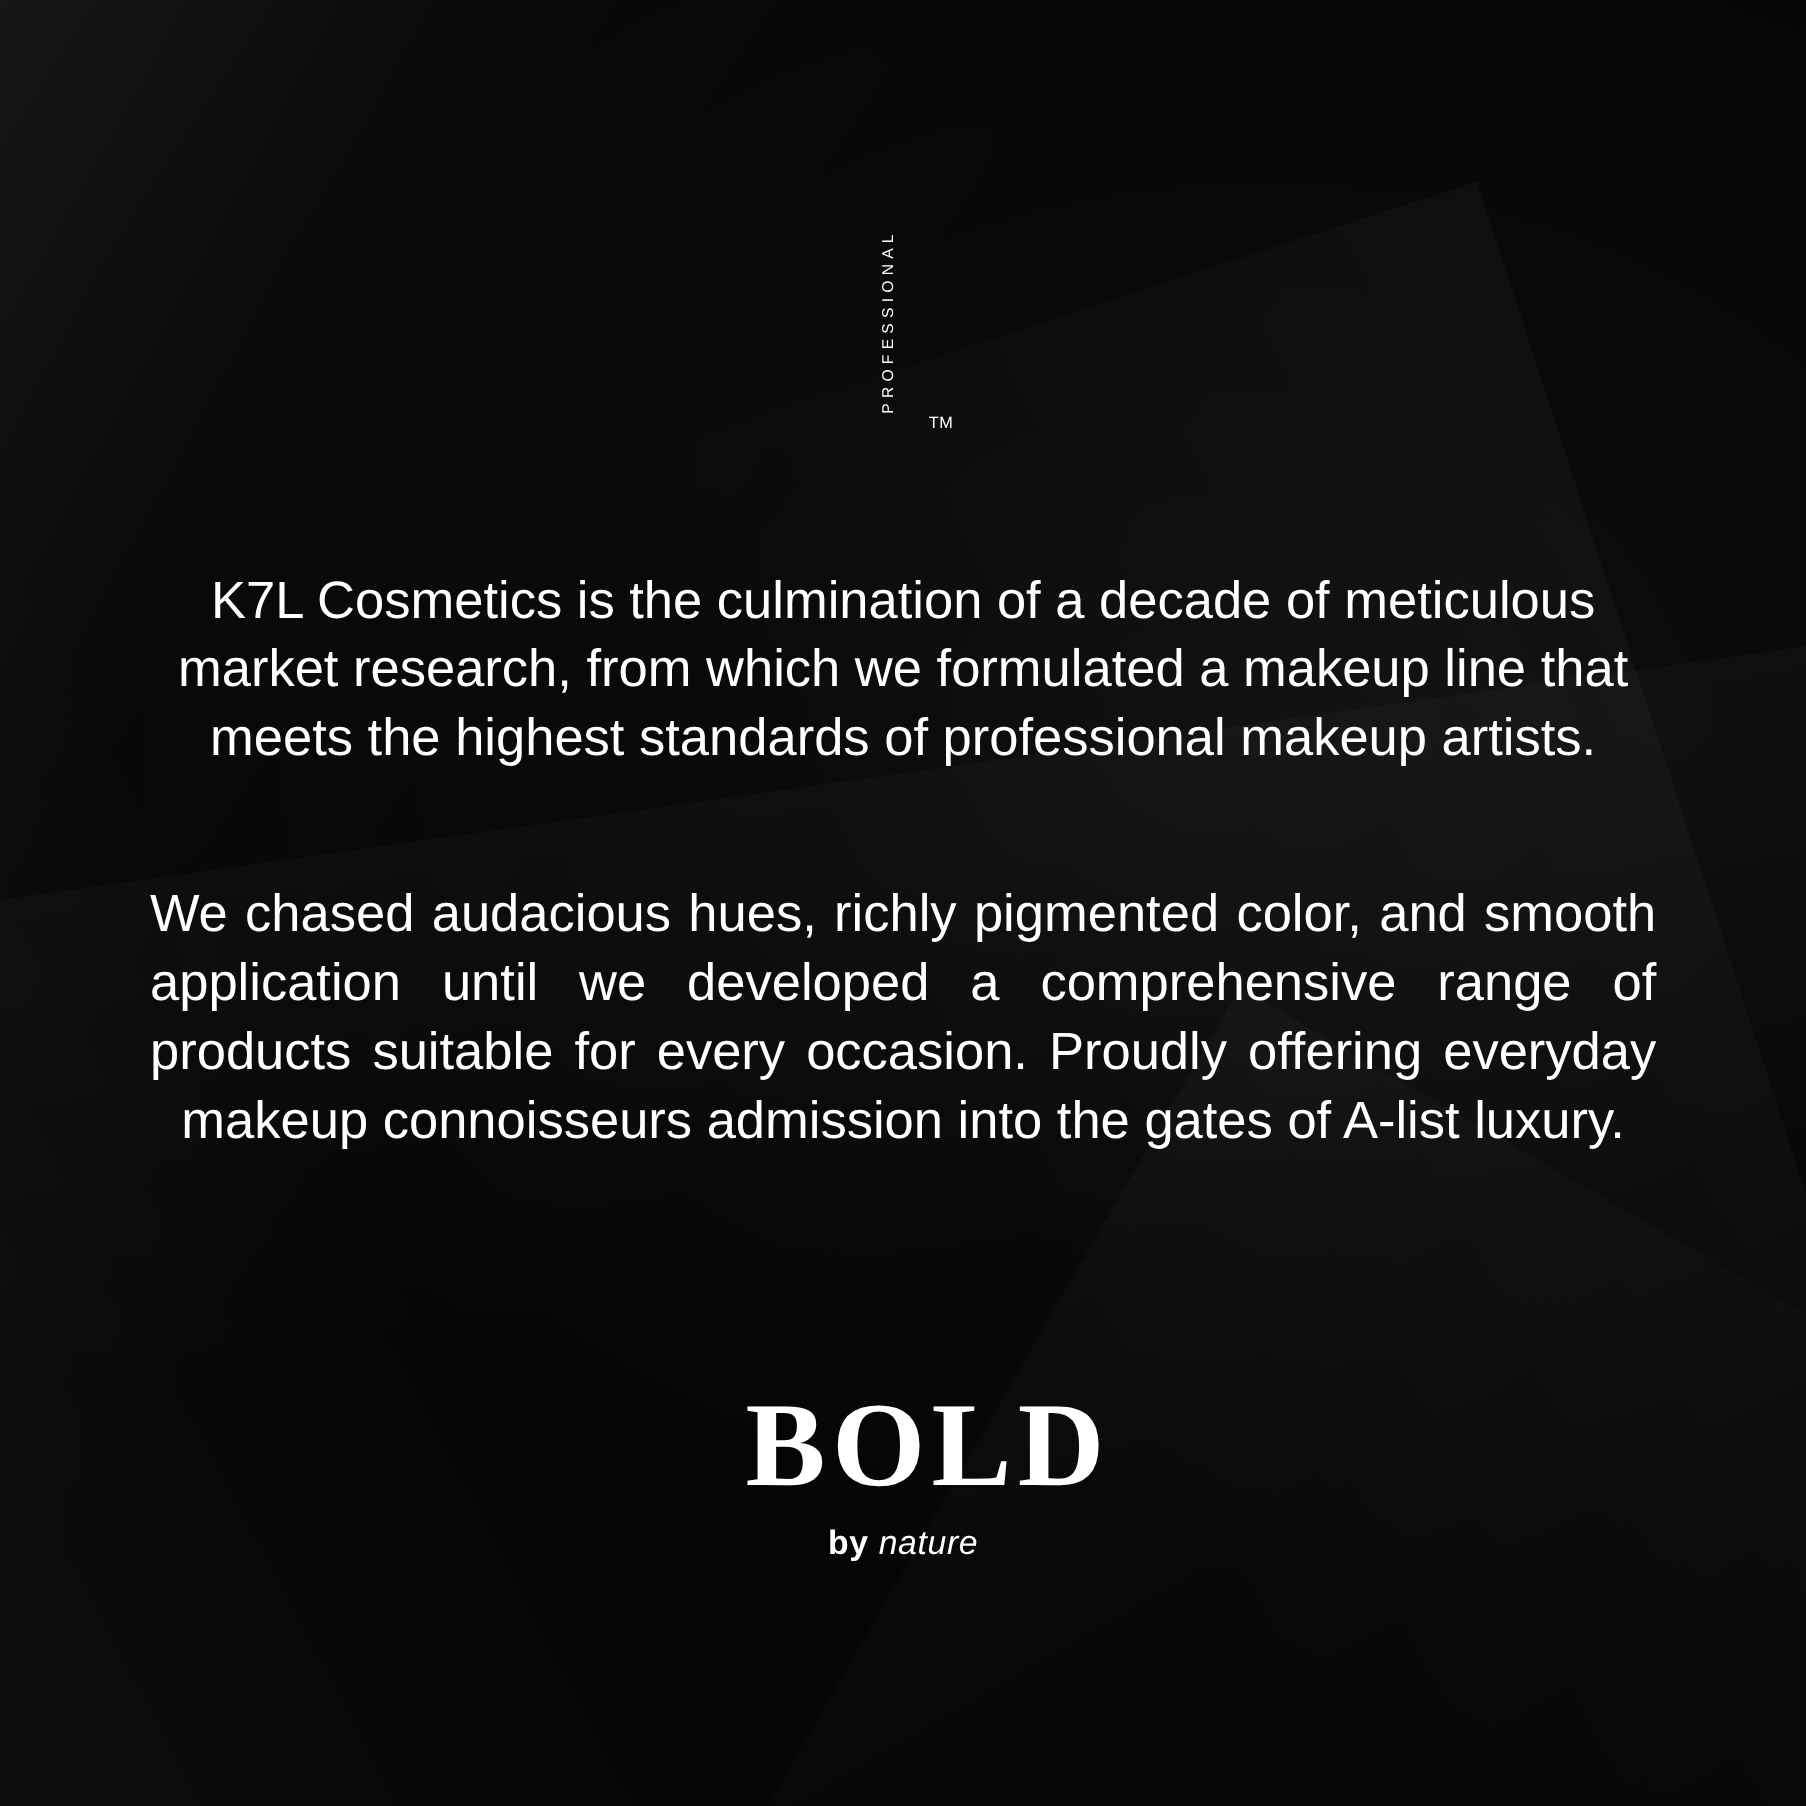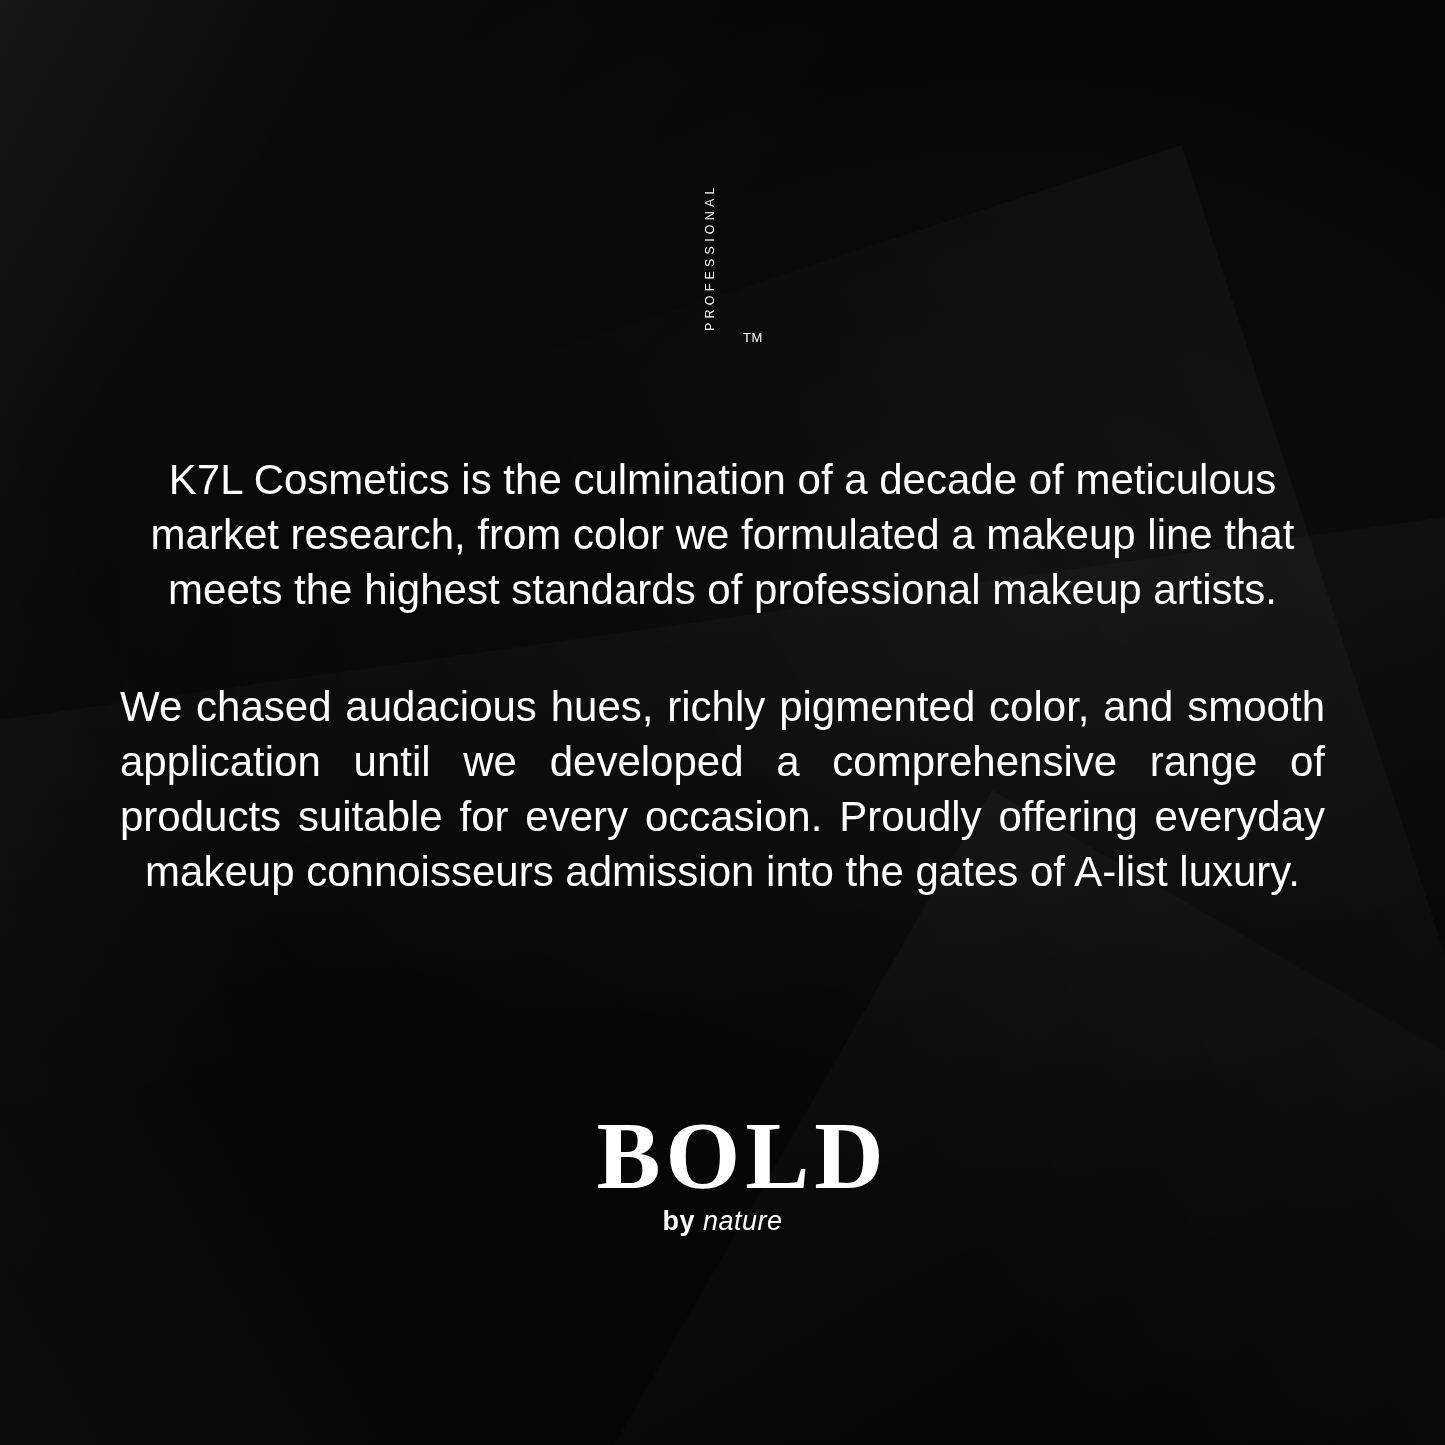--- a/index.html
+++ b/index.html
@@ -122,21 +122,21 @@
     font-size: 42px;
     line-height: 55px;
     margin: 0;
   }
   .para.p1 {
     text-align: center;
   }
   .para.p2 {
     text-align: justify;
     text-align-last: center;
-    margin-top: 62px;
+    margin-top: 86px;
   }
 
   
   .bold-block {
     position: absolute;
     top: 1108px;
     left: 0;
     width: 100%;
     text-align: center;
   }
@@ -148,21 +148,21 @@
     line-height: 1;
     color: #ffffff;
     padding-left: 40px;
   }
   .bold-sub {
     font-family: "Liberation Sans", sans-serif;
     font-weight: 700;
     font-size: 27px;
     letter-spacing: 0.5px;
     color: #ffffff;
-    margin-top: 2px;
+    margin-top: 15px;
     text-align: center;
   }
   .bold-sub .italic {
     font-style: italic;
     font-weight: 400;
   }
 </style>
 </head>
 <body>
 
@@ -176,21 +176,21 @@
   <div class="content">
 
     <div class="logo-block">
       <div class="logo-wrap">
         <div class="vertical-word">PROFESSIONAL</div>
         <div class="tm">TM</div>
       </div>
     </div>
 
     <div class="copy">
-      <p class="para p1">K7L Cosmetics is the culmination of a decade of meticulous market research, from color we formulated a makeup line that meets the highest standards of professional makeup artists.</p>
+      <p class="para p1">K7L Cosmetics is the culmination of a decade of meticulous market research, from which we formulated a makeup line that meets the highest standards of professional makeup artists.</p>
       <p class="para p2">We chased audacious hues, richly pigmented color, and smooth application until we developed a comprehensive range of products suitable for every occasion. Proudly offering everyday makeup connoisseurs admission into the gates of A-list luxury.</p>
     </div>
 
     <div class="bold-block">
       <div class="bold-word">BOLD</div>
       <div class="bold-sub"><span>by </span><span class="italic">nature</span></div>
     </div>
 
   </div>
 </div>

